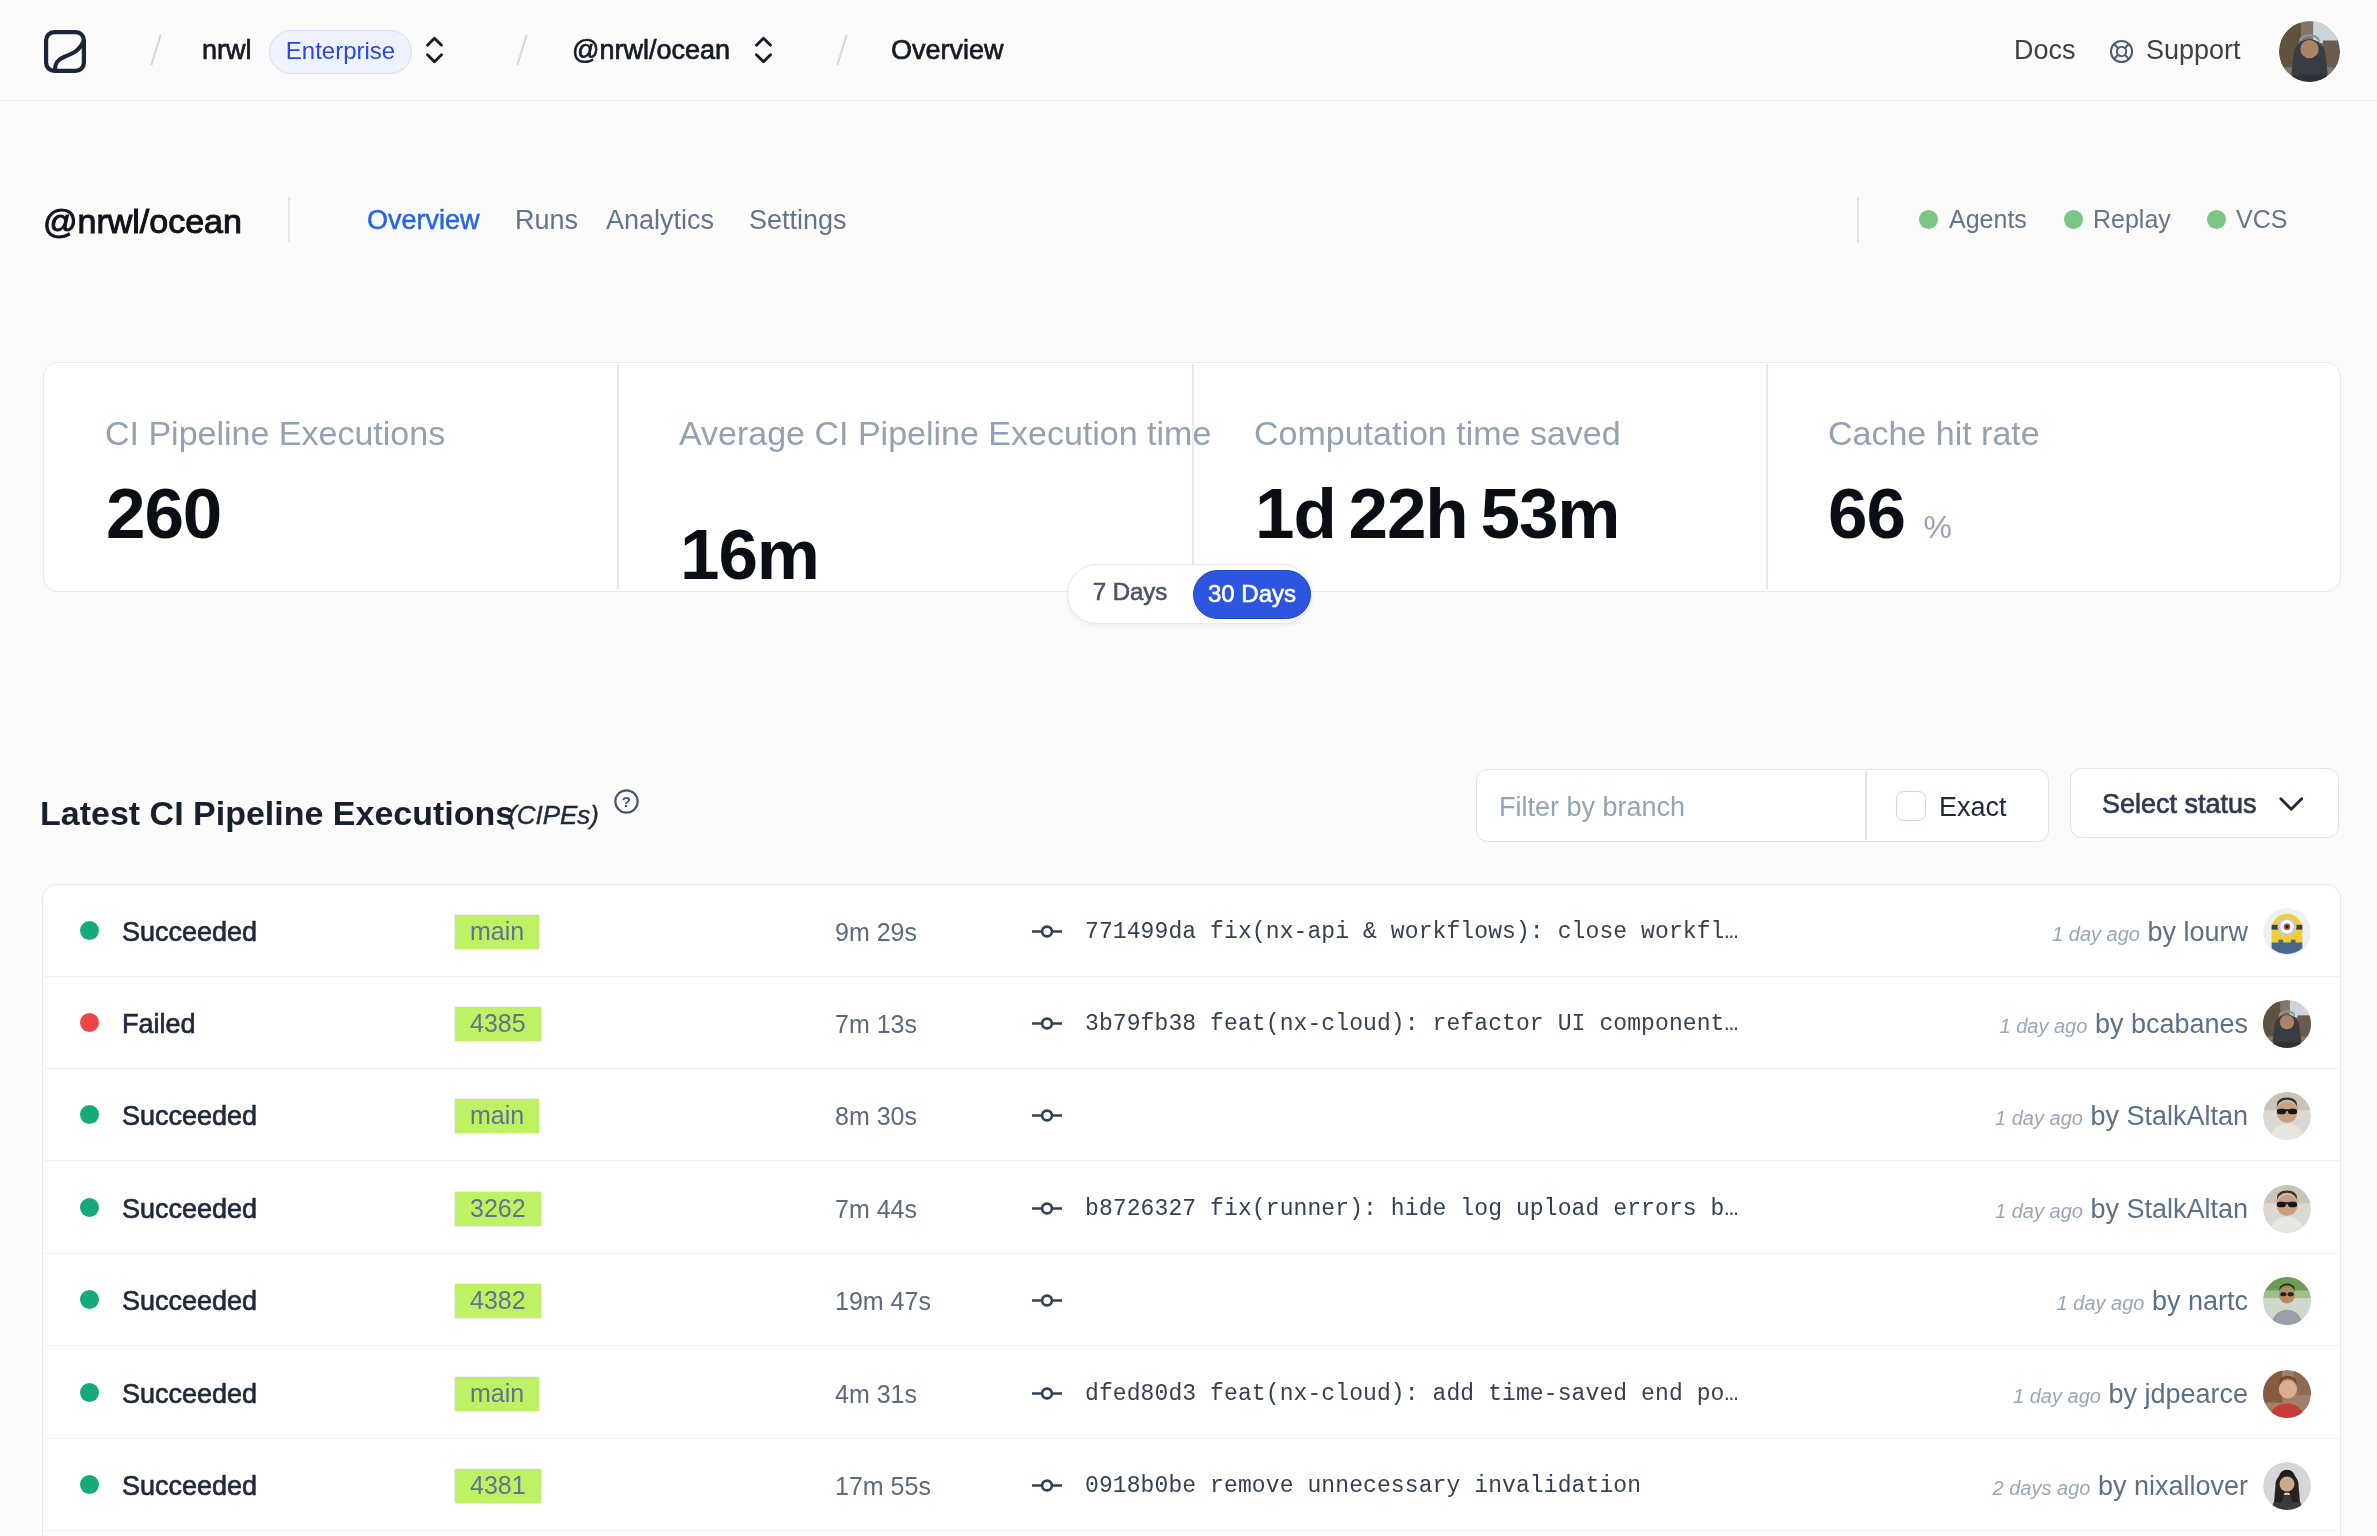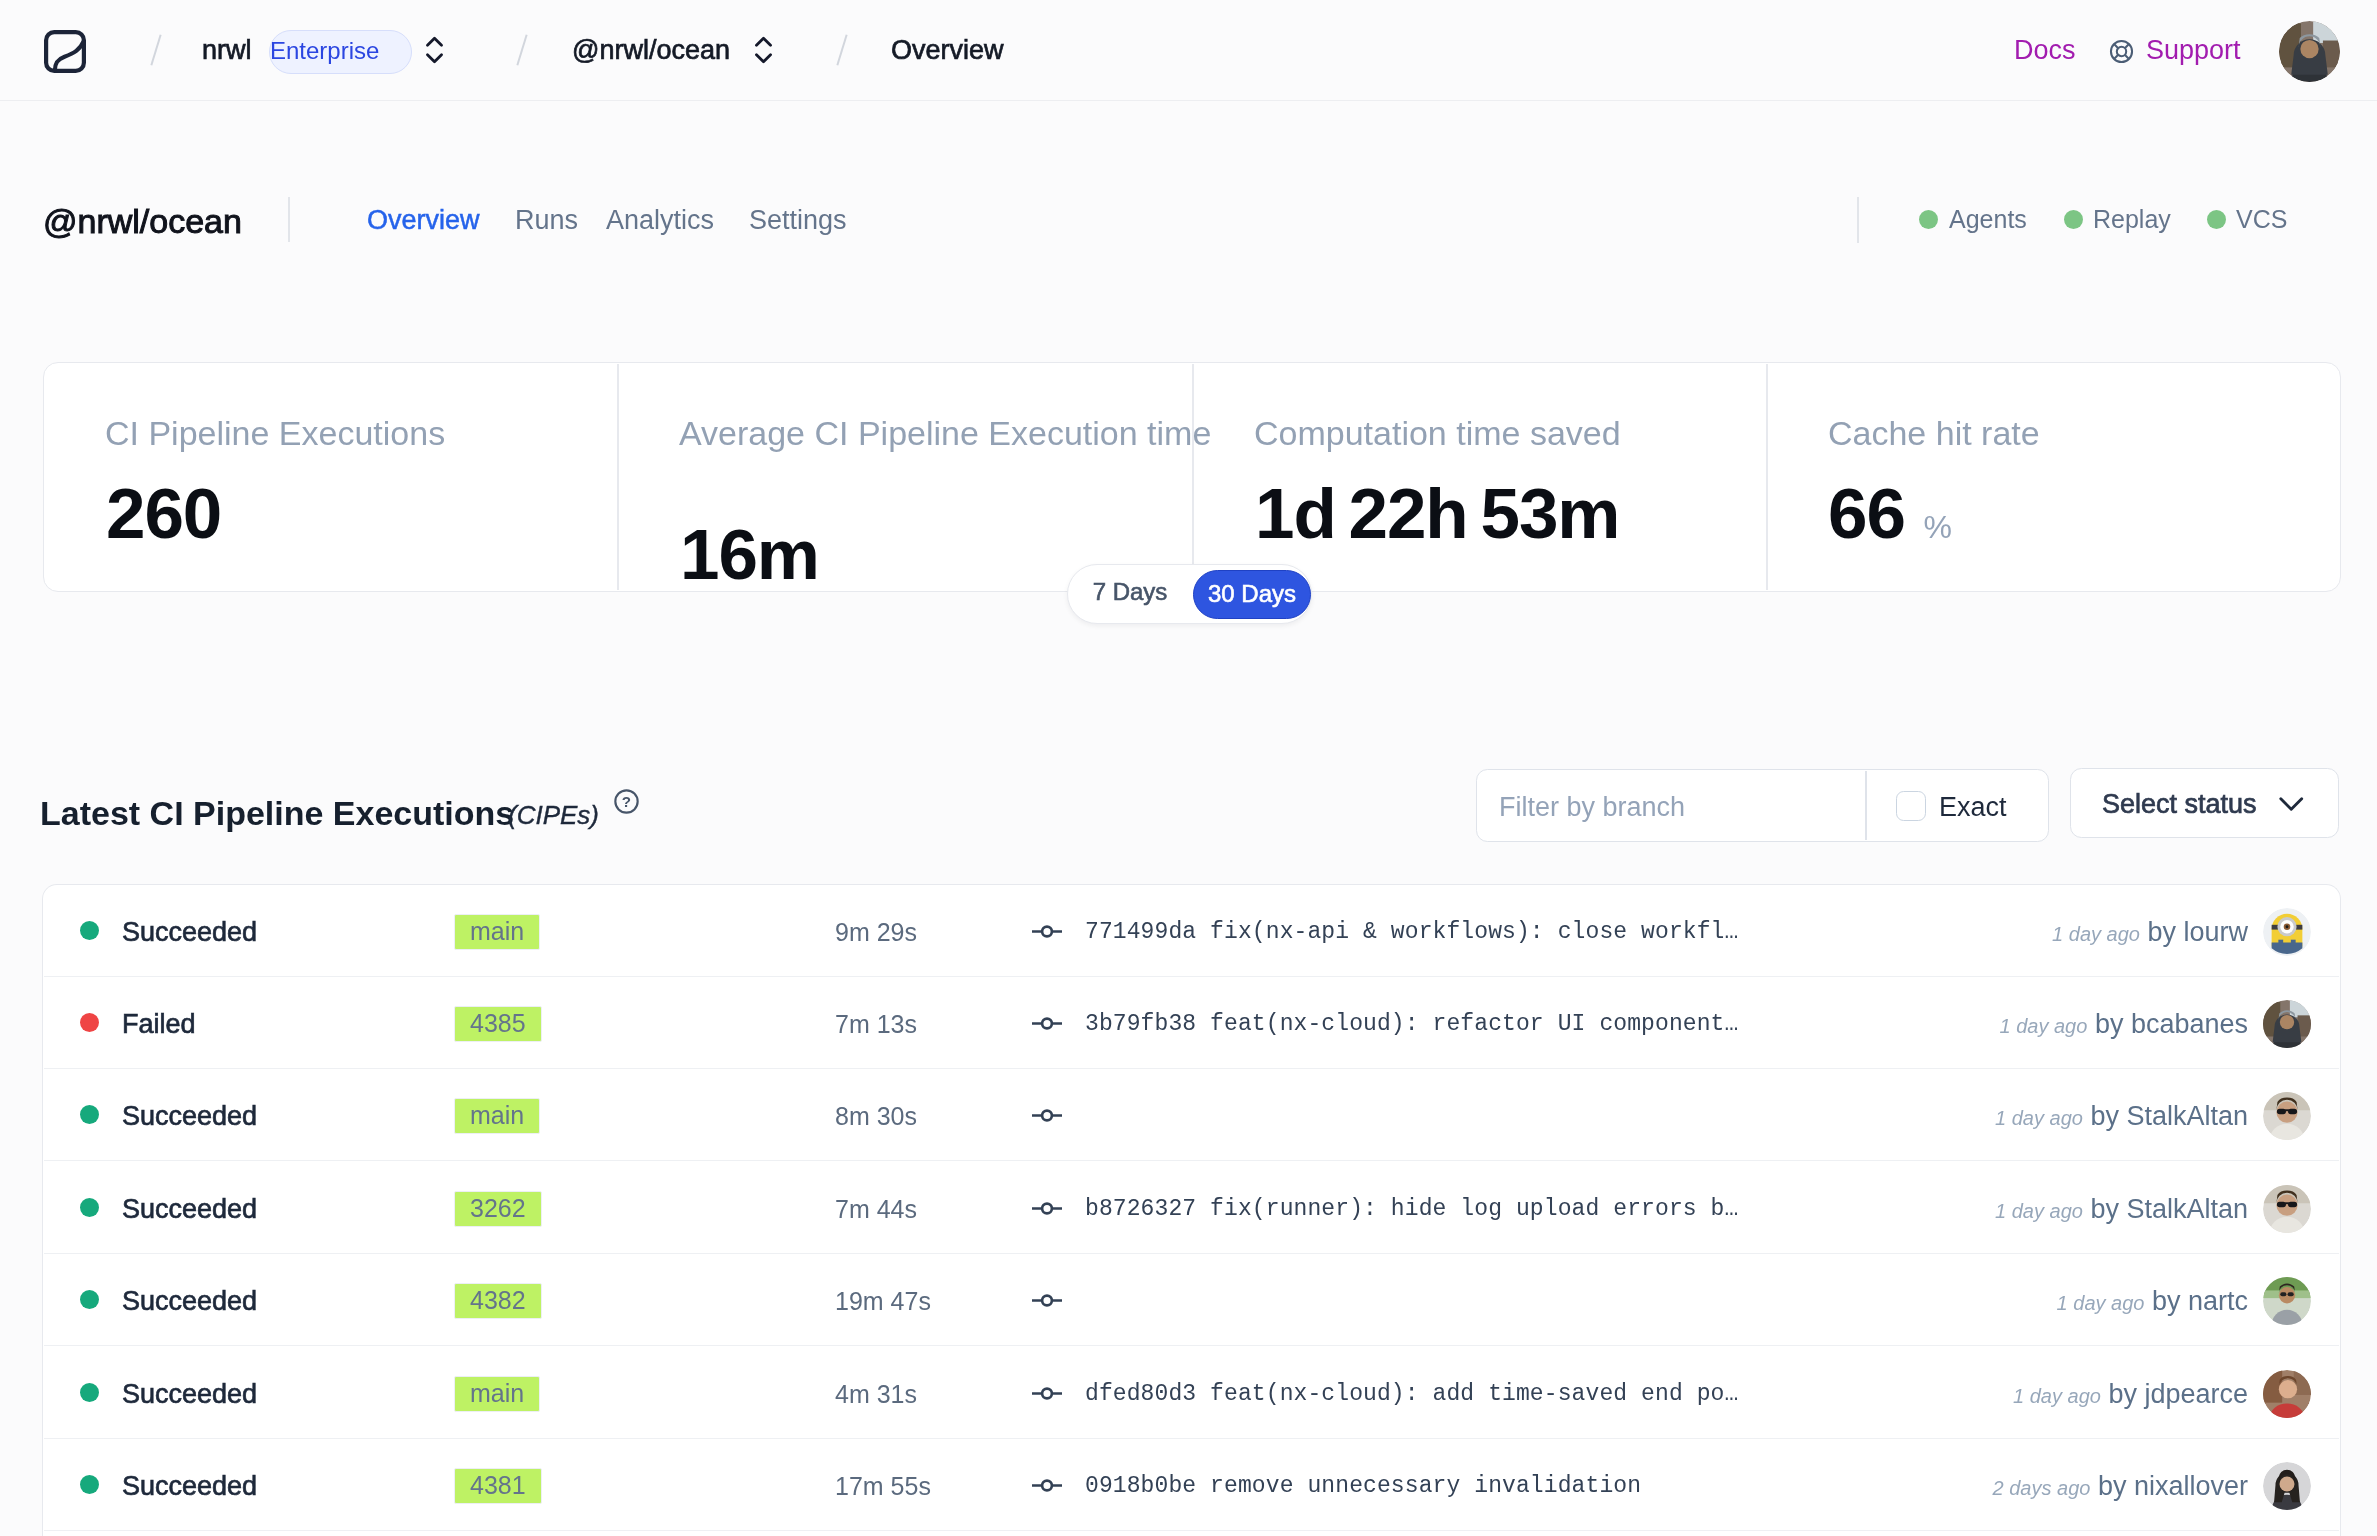--- a/index.html
+++ b/index.html
@@ -4,22 +4,22 @@
 <style>
   * { margin:0; padding:0; box-sizing:border-box; }
   html,body { width:2378px; height:1537px; overflow:hidden; }
   body { position:relative; background:#fbfbfc; font-family:"Liberation Sans",sans-serif; color:#0f172a; }
   .abs { position:absolute; }
 
   
   .header { position:absolute; top:0; left:0; width:2378px; height:101px; background:#fbfbfc; border-bottom:1.9px solid #edeef1; }
   .slash { position:absolute; width:1.9px; height:32px; background:#d2d6dd; transform:rotate(17deg); }
   .crumb { position:absolute; font-size:27px; font-weight:400; -webkit-text-stroke:0.7px currentColor; color:#141a26; line-height:101px; top:0; }
-  .entbadge { position:absolute; left:269px; top:29.5px; width:143px; height:44px; background:#eef2ff; border:1.9px solid #d6defb; border-radius:22px; color:#2b46e1; font-size:24px; font-weight:500; line-height:40px; }
-  .hright { position:absolute; top:0; height:101px; font-size:27px; color:#a21caf; font-weight:500; line-height:101px; }
+  .entbadge { position:absolute; left:269px; top:29.5px; width:143px; height:44px; background:#eef2ff; border:1.9px solid #d6defb; border-radius:22px; color:#2b46e1; font-size:24px; font-weight:500; text-align:center; line-height:40px; }
+  .hright { position:absolute; top:0; height:101px; font-size:27px; color:#404040; font-weight:500; line-height:101px; }
 
   
   .pagetitle { position:absolute; left:43px; top:202px; font-size:34px; font-weight:400; -webkit-text-stroke:1px currentColor; color:#10131c; }
   .vdiv { position:absolute; background:#e2e5ea; width:1.9px; }
   .nav { position:absolute; top:205px; font-size:27px; font-weight:500; }
   .statusdot { position:absolute; width:19px; height:19px; border-radius:50%; background:#7cc584; top:210px; }
   .statuslbl { position:absolute; top:205px; font-size:25px; color:#64748b; }
 
   
   .statcard { position:absolute; left:43px; top:362px; width:2298px; height:230px; background:#fff; border:1.9px solid #e7e9ee; border-radius:15px; }

